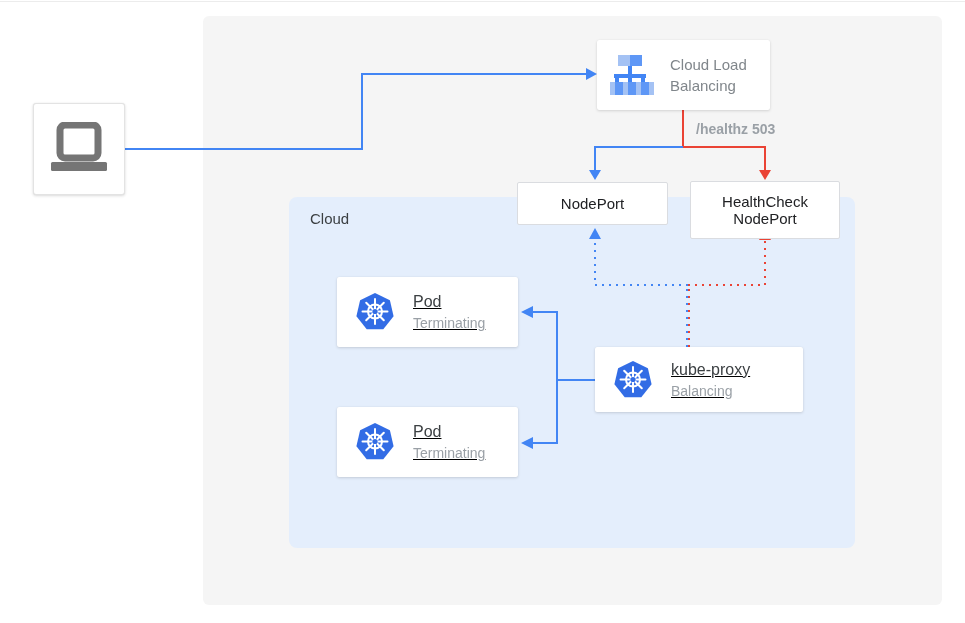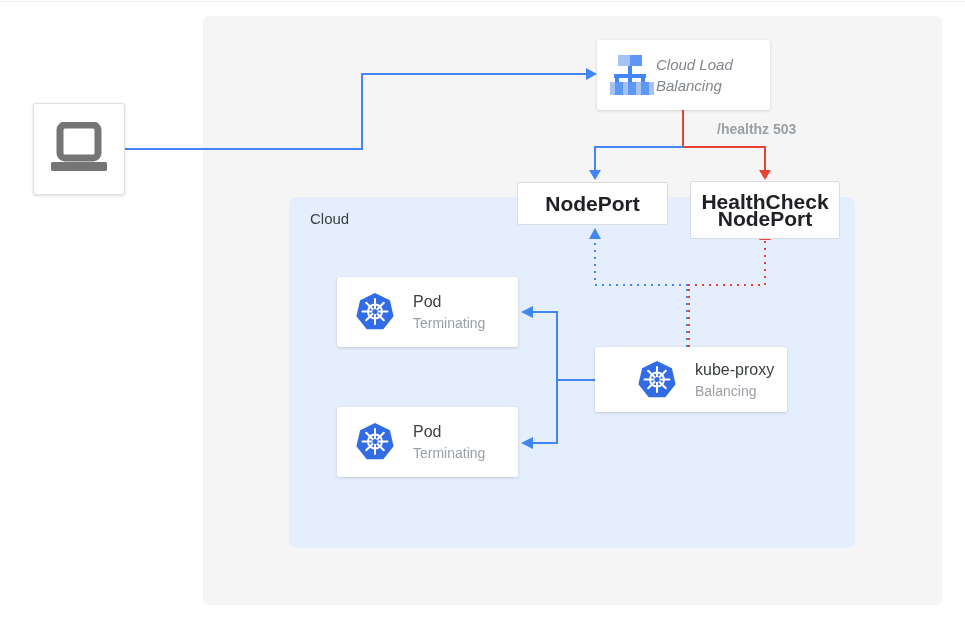--- a/index.html
+++ b/index.html
@@ -12,35 +12,35 @@
   body{font-family:"Liberation Sans","DejaVu Sans",sans-serif;background:#fff;}
   .canvas{position:relative;width:965px;height:623px;background:#fff;overflow:hidden;}
   .top-rule{position:absolute;left:0;top:0;width:965px;height:2px;border-bottom:1px solid #ececec;}
   .panel{position:absolute;left:203px;top:16px;width:739px;height:589px;background:var(--panel-bg);border-radius:6px;}
   .nodes-group{position:absolute;left:289px;top:197px;width:566px;height:351px;background:var(--nodes-bg);border-radius:8px;}
   .nodes-label{position:absolute;left:21px;top:13px;font-size:15px;color:var(--dark-text);}
   .card{position:absolute;background:#fff;border-radius:2px;box-shadow:0 1px 3px rgba(0,0,0,.14),0 0 1px rgba(0,0,0,.08);}
   .client-card{left:33px;top:103px;width:92px;height:92px;border:1px solid #e3e3e3;border-radius:3px;display:flex;align-items:center;justify-content:center;}
   .clb-card{left:597px;top:40px;width:173px;height:70px;display:flex;align-items:center;}
   .clb-card .icon-wrap{margin-left:11px;}
-  .clb-text{font-size:15px;line-height:21px;color:var(--gray-text-2);font-style:italic;}
+  .clb-text{margin-left:14px;font-size:15px;line-height:21px;color:var(--gray-text-2);}
   .port-card{display:flex;align-items:center;justify-content:center;text-align:center;
-             border:1px solid var(--card-border);box-shadow:none;font-weight:bold;
-             color:var(--black-text);font-size:21px;line-height:17px;}
+             border:1px solid var(--card-border);box-shadow:none;font-weight:normal;
+             color:var(--black-text);font-size:15px;line-height:17px;}
   .nodeport-card{left:517px;top:182px;width:151px;height:43px;}
   .healthcheck-card{left:690px;top:181px;width:150px;height:58px;}
-  .k8s-card{display:flex;align-items:center;}
+  .k8s-card{display:flex;align-items:center;text-decoration:underline;}
   .k8s-card .icon-wrap{margin-left:18px;}
   .k8s-card .text-wrap{margin-left:18px;}
   .pod1-card{left:337px;top:277px;width:181px;height:70px;}
   .pod2-card{left:337px;top:407px;width:181px;height:70px;}
-  .kubeproxy-card{left:595px;top:347px;width:192px;height:65px;padding-left:24px;}
+  .kubeproxy-card{left:595px;top:347px;width:208px;height:65px;}
   .card-title{font-size:16px;color:var(--dark-text);line-height:22px;}
   .card-subtitle{font-size:14px;color:var(--gray-text);line-height:20px;}
-  .healthz-label{position:absolute;left:696px;top:121px;font-size:14px;font-weight:bold;color:var(--gray-text);margin-left:21px;}
+  .healthz-label{position:absolute;left:696px;top:121px;font-size:14px;font-weight:bold;color:var(--gray-text);}
   svg.wires{position:absolute;left:0;top:0;width:965px;height:623px;pointer-events:none;}
   .wire-blue{stroke:var(--blue);stroke-width:2;fill:none;}
   .wire-red{stroke:var(--red);stroke-width:2;fill:none;}
   .wire-dotted{stroke-dasharray:2 5;}
   .head-blue{fill:var(--blue);}
   .head-red{fill:var(--red);}
   .icon-wrap{flex:none;display:flex;align-items:center;justify-content:center;}
 </style>
 </head>
 <body>

